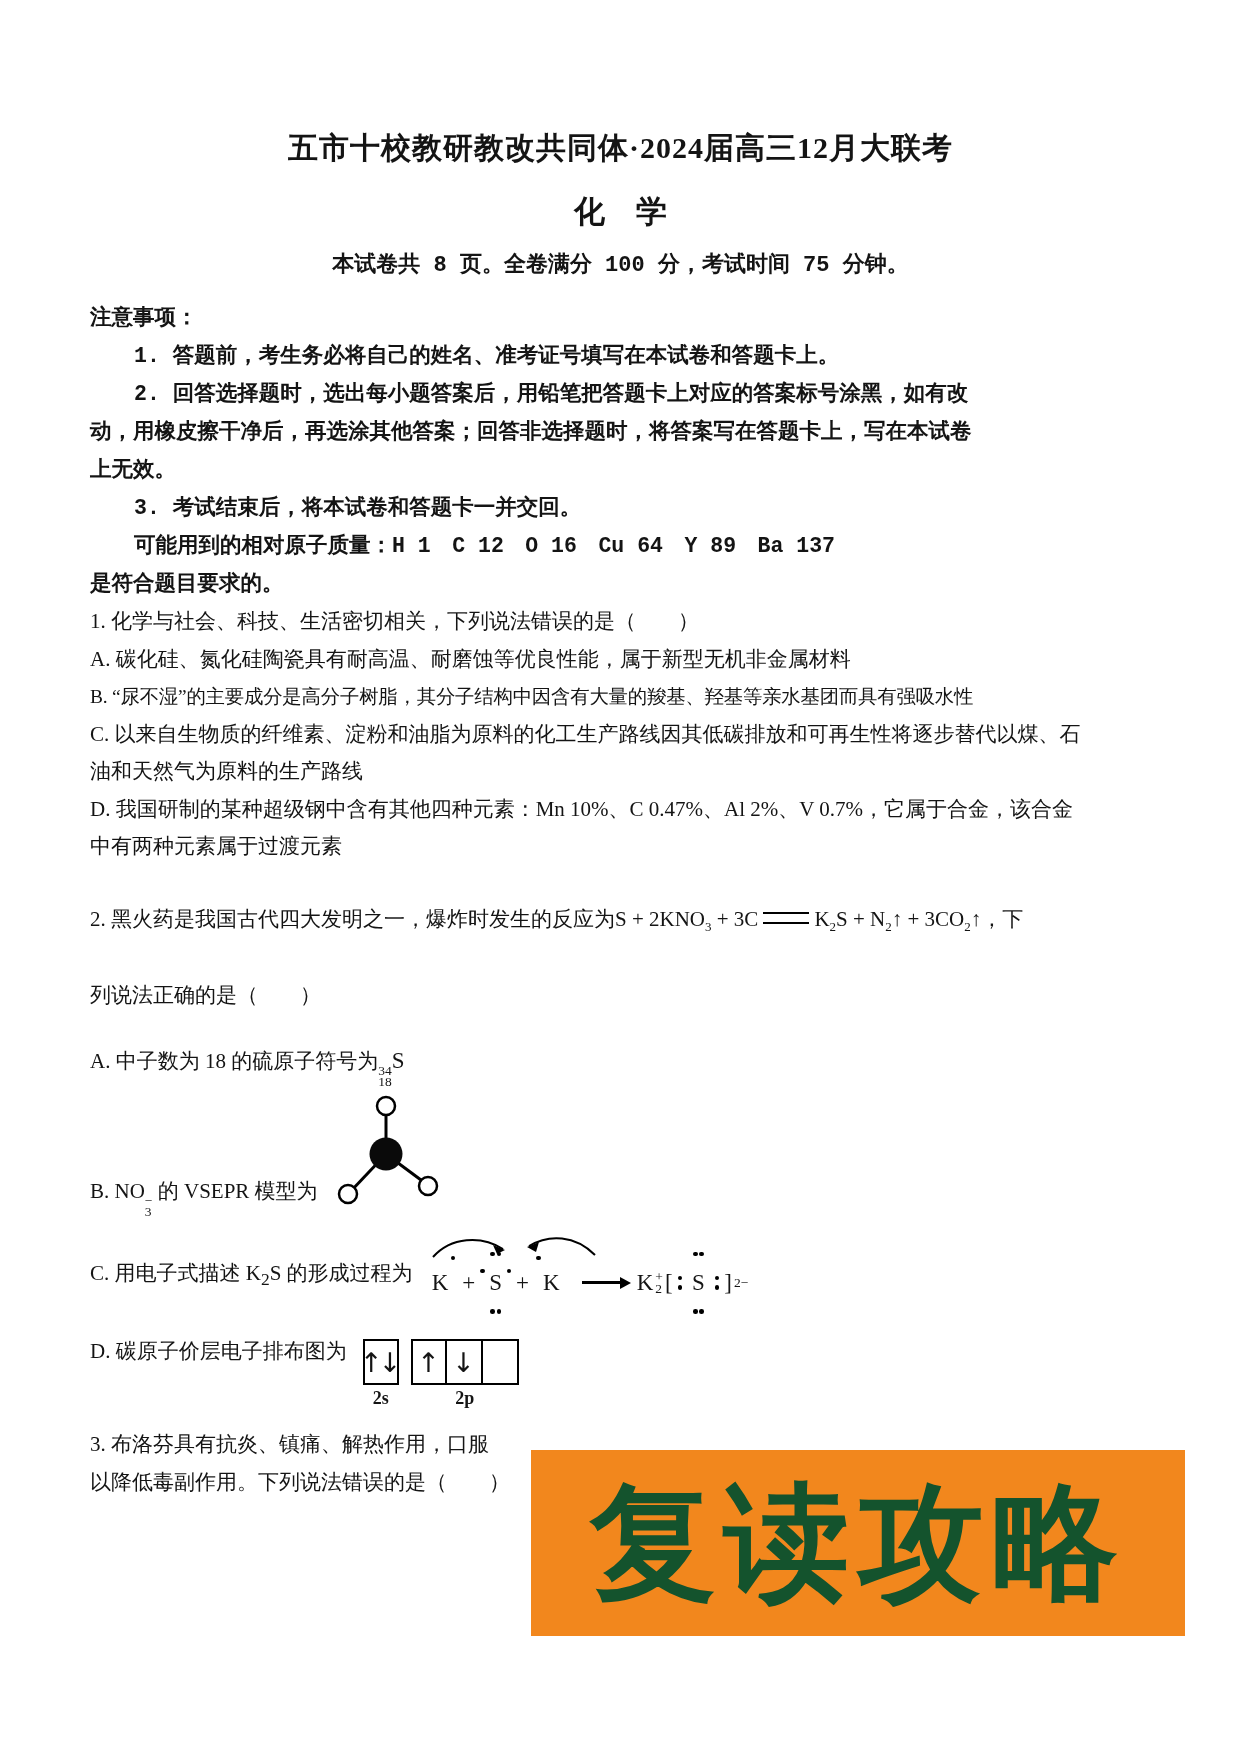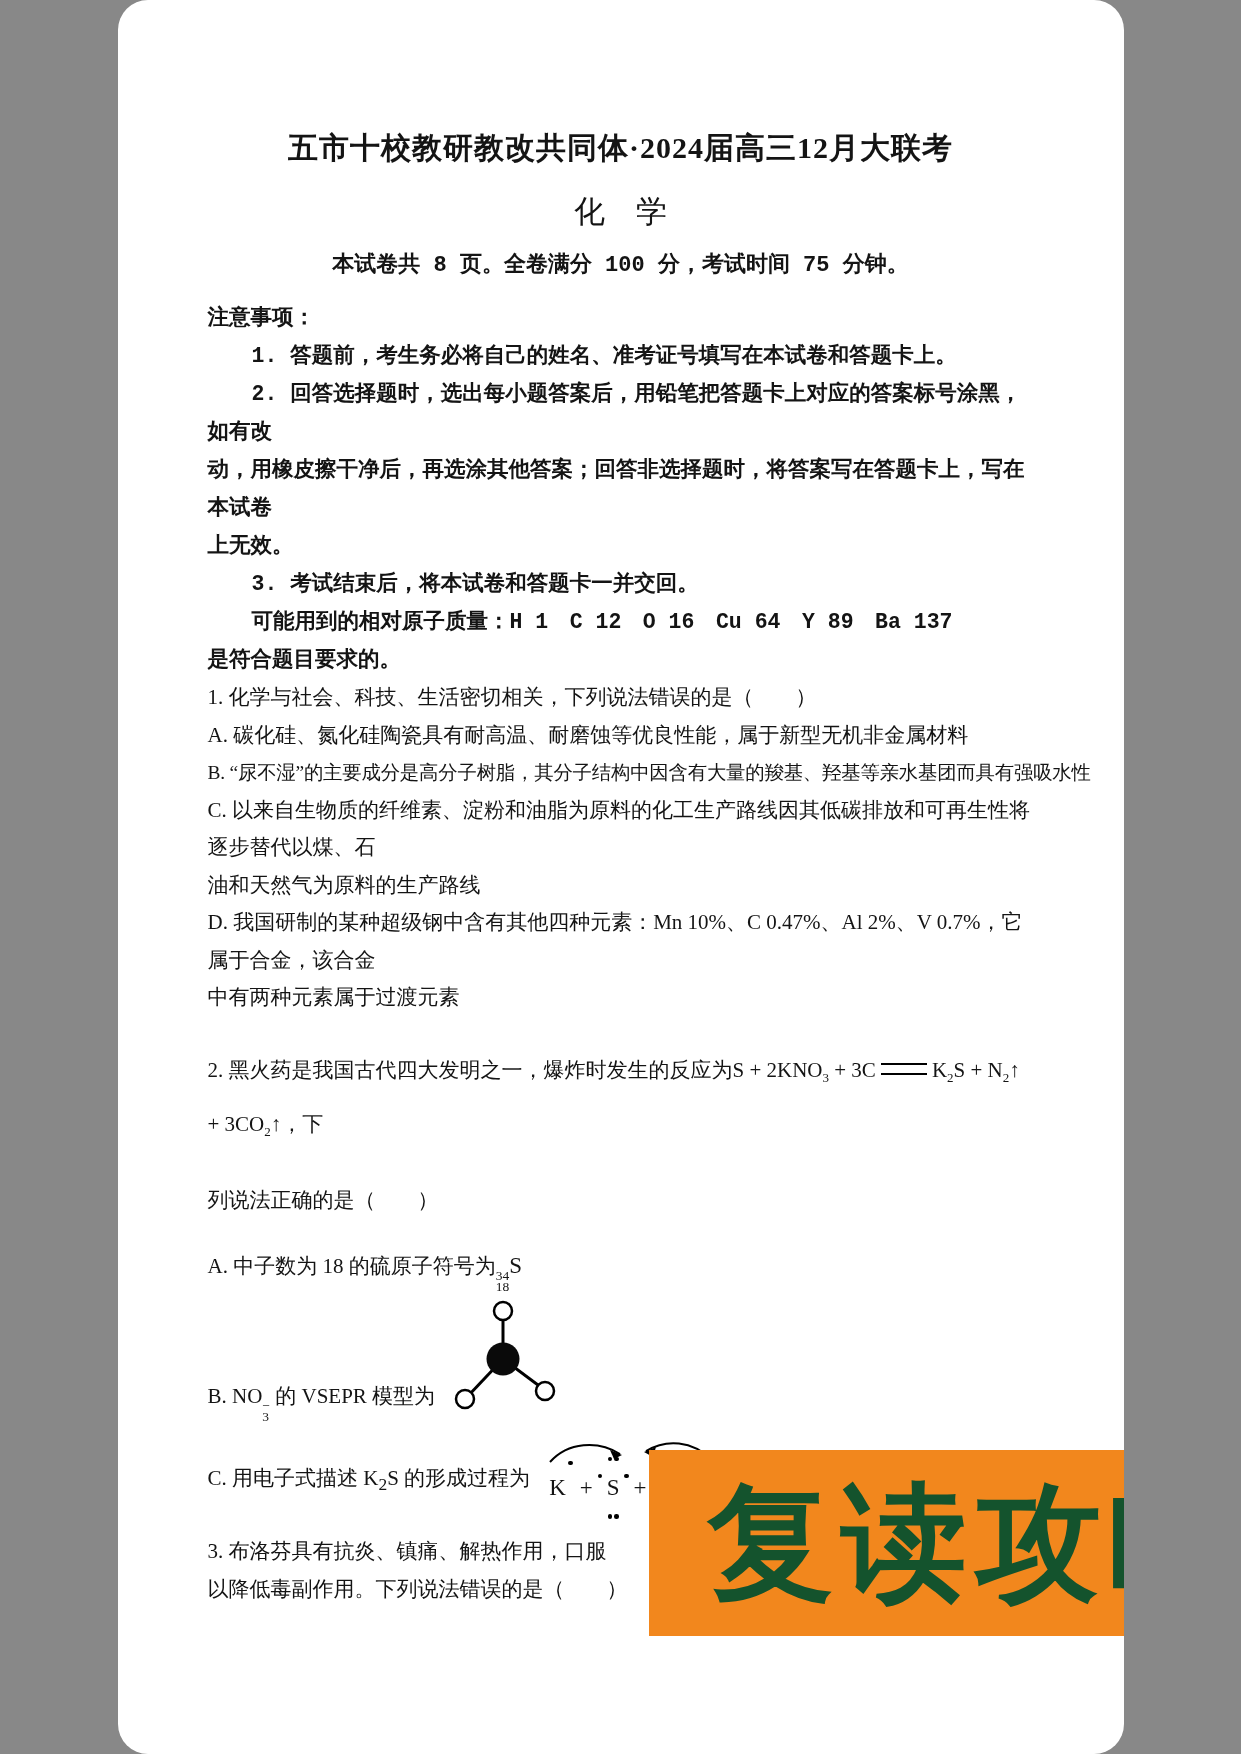--- a/index.html
+++ b/index.html
@@ -1,23 +1,23 @@
 <!DOCTYPE html>
 <html><head>
 <meta charset="utf-8">
 <style>
   html,body { margin:0; padding:0; background:#888; }
   .page {
-    width:1006px; height:1754px; background:#ffffff; position:relative;
+    width:1241px; height:1754px; background:#ffffff; position:relative;
     margin:0 auto; overflow:hidden;
-    font-family:"Liberation Serif","DejaVu Serif",serif; color:#141414;border-radius:30px;
+    font-family:"Liberation Serif","DejaVu Serif",serif; color:#141414;
   }
   .content { padding:128px 90px 0 90px; }
   .title { font-size:30px; font-weight:700; text-align:center; letter-spacing:1px; }
-  .subject { font-size:31px; font-weight:400; text-align:center; margin-top:22px; }
+  .subject { font-size:31px; font-weight:700; text-align:center; margin-top:22px; }
   .exam-info { font-size:22px; font-weight:700; text-align:center; margin-top:16px;font-family:Liberation Mono, monospace; }
   .notice { margin-top:20px; font-size:21.5px; font-weight:700; }
   .notice .line, .section .line { line-height:38px;font-family:Liberation Mono, monospace; }
   .ind { text-indent:44px; }
   .section { font-size:21.5px; font-weight:700; }
   .q { font-size:21px; }
   .q .line { line-height:37.5px; }
   .fit { font-size:19.4px; letter-spacing:-0.2px; white-space:nowrap; }
   .chem sub { font-size:13px; vertical-align:-5px; }
   .dbl { display:inline-block; width:46px; height:8px; border-top:2px solid #000;
@@ -173,20 +173,36 @@
               <span class="vdots">
                 <i class="dot"></i>
                 <i class="dot"></i>
               </span>
               <span>]</span>
               <span class="charge">2−</span>
             </span>
         </span>
       </div>
 
+      <div class="q2-d">
+        <span>D. 碳原子价层电子排布图为</span><span class="orb">
+          <span class="grp">
+            <span class="box pair">↑↓</span>
+            <span class="orb-label">2s</span>
+          </span>
+          <span class="grp">
+            <span class="boxes3">
+              <span class="box">↑</span>
+              <span class="box">↓</span>
+              <span class="box"></span>
+            </span>
+            <span class="orb-label">2p</span>
+          </span>
+        </span>
+      </div>
     </div>
 
     <div class="q q3">
       <div class="line q3-l1">3. 布洛芬具有抗炎、镇痛、解热作用，口服</div>
       <div class="line">以降低毒副作用。下列说法错误的是（　　）</div>
     </div>
 
   </div>
 
   <div class="banner">

